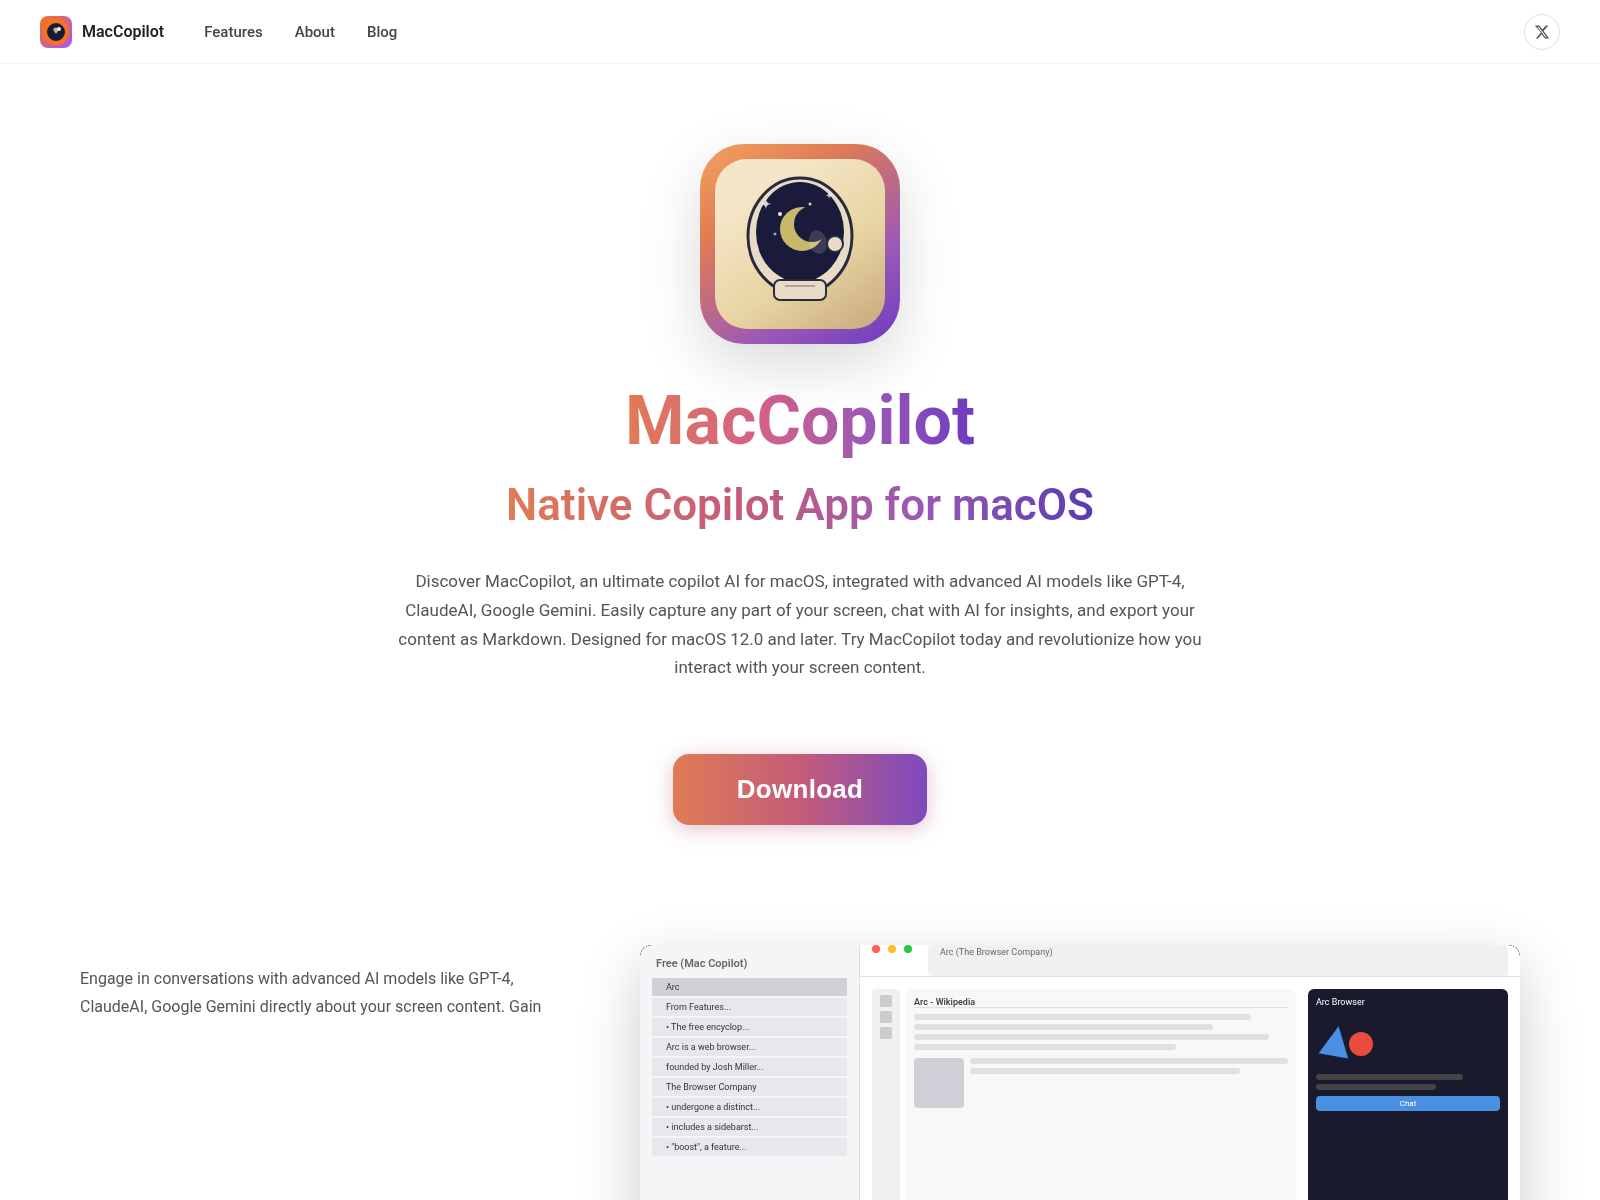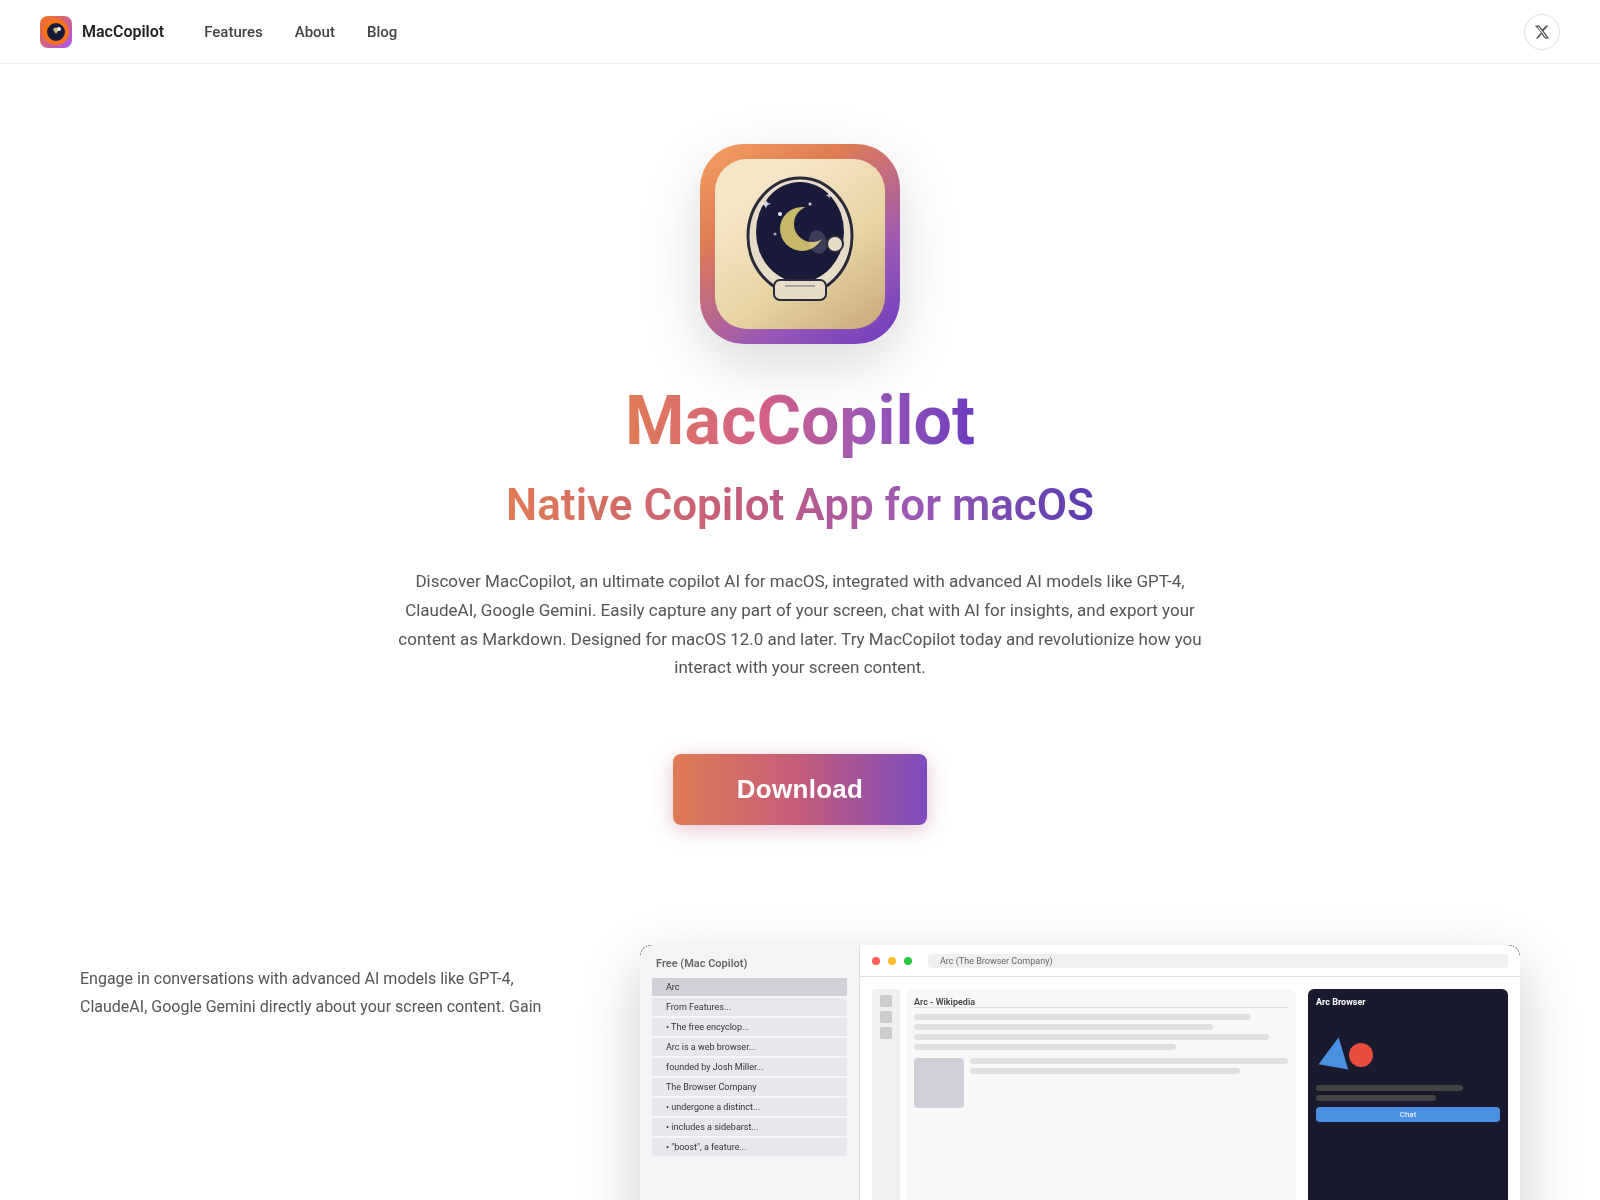--- a/index.html
+++ b/index.html
@@ -157,21 +157,21 @@
       line-height: 1.7;
       color: #555;
       margin-bottom: 72px;
     }
 
     .download-btn {
       background: linear-gradient(90deg, #e07b54 0%, #c45c7a 50%, #7c4bbf 100%);
       color: #fff;
       border: none;
       padding: 20px 64px;
-      border-radius: 8px;
+      border-radius: 16px;
       font-size: 26px;
       font-weight: 600;
       cursor: pointer;
       letter-spacing: 0.3px;
       box-shadow: 0 4px 20px rgba(180, 80, 120, 0.35);
       transition: opacity 0.2s;
     }
 
     
     .features-section {
@@ -254,21 +254,20 @@
       flex: 1;
       display: flex;
       flex-direction: column;
     }
 
     .mock-toolbar {
       height: 32px;
       background: #fff;
       border-bottom: 1px solid #e0e0e0;
       display: flex;
-      align-items: center;
       padding: 0 12px;
       gap: 8px;
     }
 
     .mock-dot {
       width: 8px;
       height: 8px;
       border-radius: 50%;
     }
 
@@ -306,22 +305,22 @@
     .mock-arc-panel {
       width: 200px;
       background: #1a1a2e;
       border-radius: 6px;
       padding: 8px;
     }
 
     .mock-arc-title {
       font-size: 9px;
       color: #fff;
-      font-weight: 700;
-      margin-bottom: 20px;
+      font-weight: 400;
+      margin-bottom: 9px;
     }
 
     .mock-arc-logo {
       display: flex;
       gap: 6px;
       align-items: center;
       margin-bottom: 8px;
     }
 
     .mock-chat-btn {

